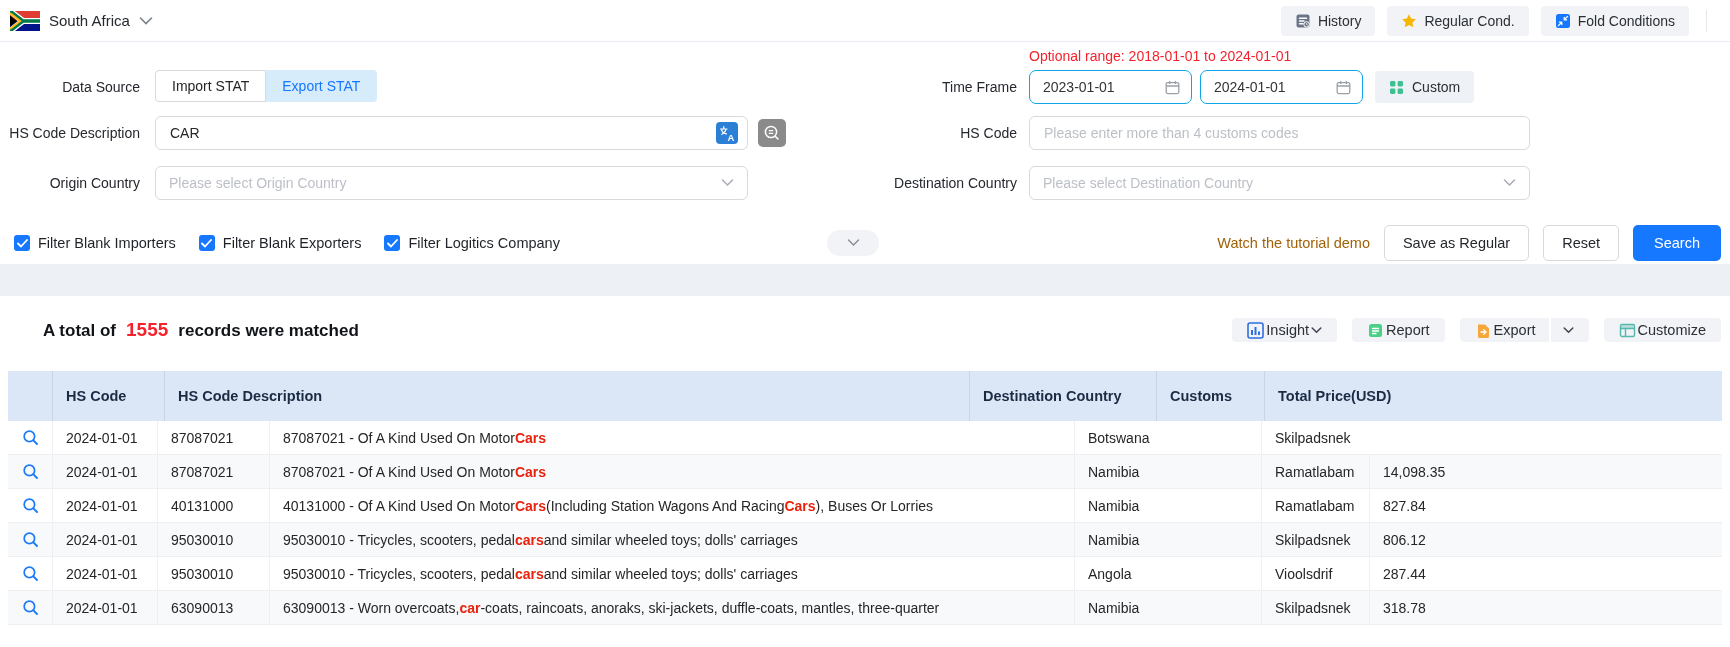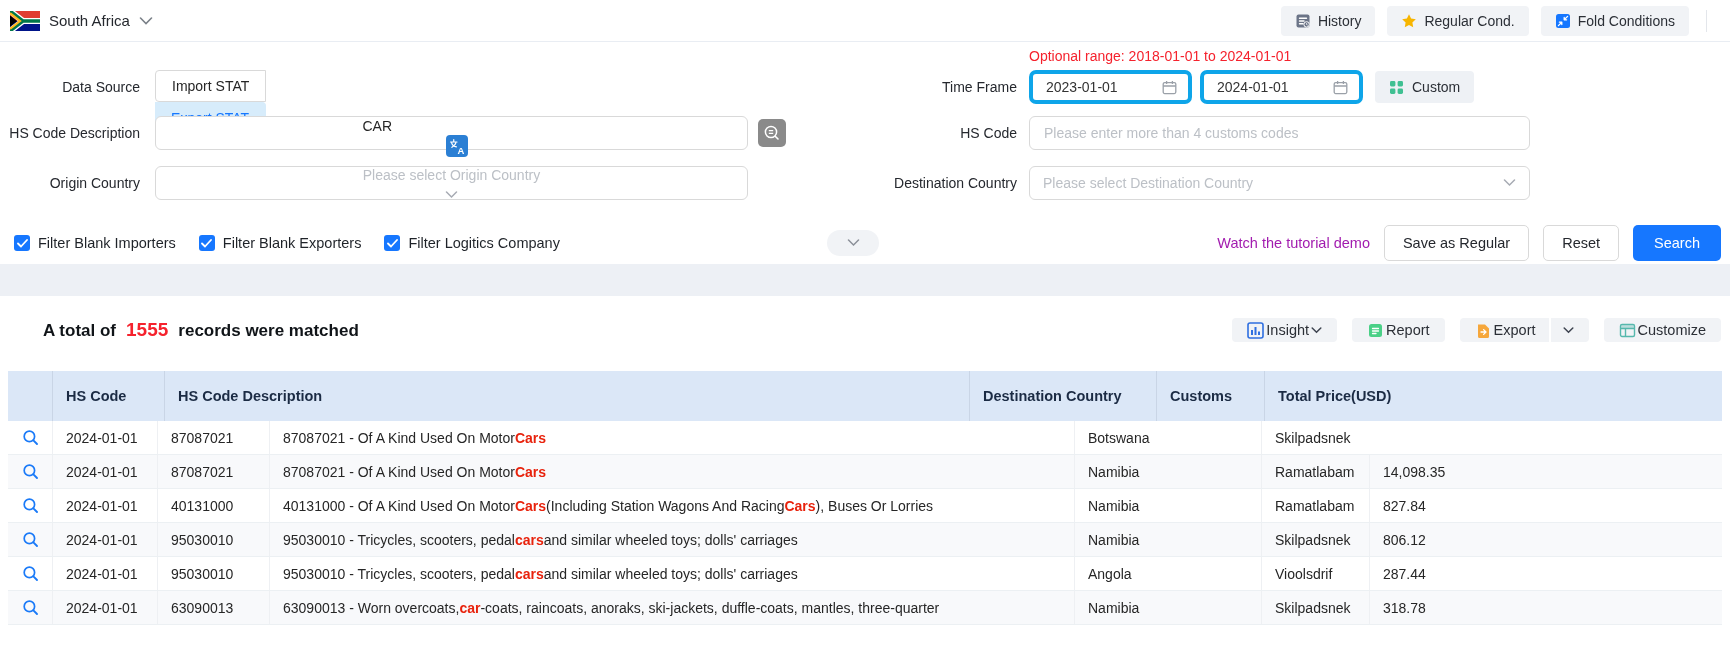--- a/index.html
+++ b/index.html
@@ -19,31 +19,31 @@
                  border-radius:4px; height:32px; padding:0 16px; font-size:14.5px; cursor:pointer; font-family:inherit; }
 
   
   .form { position:relative; height:222px; }
   .opt-range { position:absolute; left:1029px; top:6px; color:#f5222d; font-size:14px; }
   .form-row { position:absolute; left:0; width:100%; height:34px;padding-left:7px; }
   .row-1 { top:28px; } .row-2 { top:74px; } .row-3 { top:124px; } .row-4 { top:183px; height:36px; }
   .lbl { position:absolute; line-height:34px; text-align:right; color:#25282e; }
   .lbl-left { left:0; width:140px; }
   .lbl-right { left:840px; width:177px; }
-  .fld-left { position:absolute; left:155px; width:593px;flex-direction:column; }
+  .fld-left { position:absolute; left:155px; width:593px; }
   .fld-right { position:absolute; left:1029px; width:501px; }
 
   .seg { display:flex; }
   .seg-btn { height:32px; padding:0 16px; background:#fff; border:1px solid #d9d9d9; font-size:14px;
              color:#262626; cursor:pointer; font-family:inherit; border-radius:4px 0 0 4px; }
   .seg-btn.active { background:#d7ecfb; color:#1677ff; border-color:#d7ecfb; border-left:none;
                     border-radius:0 4px 4px 0; }
 
   .tf { display:flex; align-items:center; }
-  .date-input { width:163px; height:34px; border:4px solid #0ea5e9; border-radius:7px; background:#fff;
+  .date-input { width:163px; height:34px; border:1px solid #0ea5e9; border-radius:7px; background:#fff;
                 display:flex; align-items:center; justify-content:space-between; padding:0 11px 0 13px;
                 cursor:pointer; color:#333; }
   .date-input + .date-input { margin-left:8px; }
   .btn-custom { display:flex; align-items:center; gap:8px; height:32px; padding:0 14px; margin-left:12px;
                 background:#eef1f5; border:none; border-radius:4px; font-size:14px; color:#2b2f36;
                 cursor:pointer; font-family:inherit; }
 
   .text-field { height:34px; border:1px solid #d9d9d9; border-radius:6px; background:#fff;
                 display:flex; align-items:center; padding:0 9px 0 12px; }
   .text-field input { border:none; outline:none; flex:1; font-size:14px; font-family:inherit;
@@ -59,21 +59,21 @@
                   cursor:pointer; }
   .placeholder { color:#bcc0c6; }
 
   .cb-group { position:absolute; left:14px; top:0; height:36px; display:flex; align-items:center; gap:23px; }
   .cb { display:flex; align-items:center; gap:8px; cursor:pointer; font-size:14.5px; color:#1f2329; }
   .cbbox { width:16px; height:16px; background:#1677ff; border-radius:3px; display:flex;
            align-items:center; justify-content:center; flex:none; }
   .pill { position:absolute; left:827px; top:5px; width:52px; height:26px; background:#f1f3f6;
           border:none; border-radius:13px; display:flex; align-items:center; justify-content:center; cursor:pointer; }
   .row4-right { position:absolute; right:9px; top:0; height:36px; display:flex; align-items:center; gap:14px; }
-  .link { color:#a21caf; cursor:pointer; font-size:14.5px; }
+  .link { color:#a16207; cursor:pointer; font-size:14.5px; }
   .btn-outline { height:36px; padding:0 18px; background:#fff; border:1px solid #d9d9d9; border-radius:5px;
                  font-size:14.5px; color:#25282e; cursor:pointer; font-family:inherit; }
   .btn-search { height:36px; padding:0 21px; background:#1677ff; border:none; border-radius:5px;
                 font-size:14.5px; color:#fff; cursor:pointer; font-family:inherit; }
 
   .band { height:32px; background:#edf0f5; }
 
   
   .results-bar { margin-top:14px; height:40px; display:flex; align-items:center;
                  justify-content:space-between; padding:0 9px 0 8px;margin-left:35px; }

